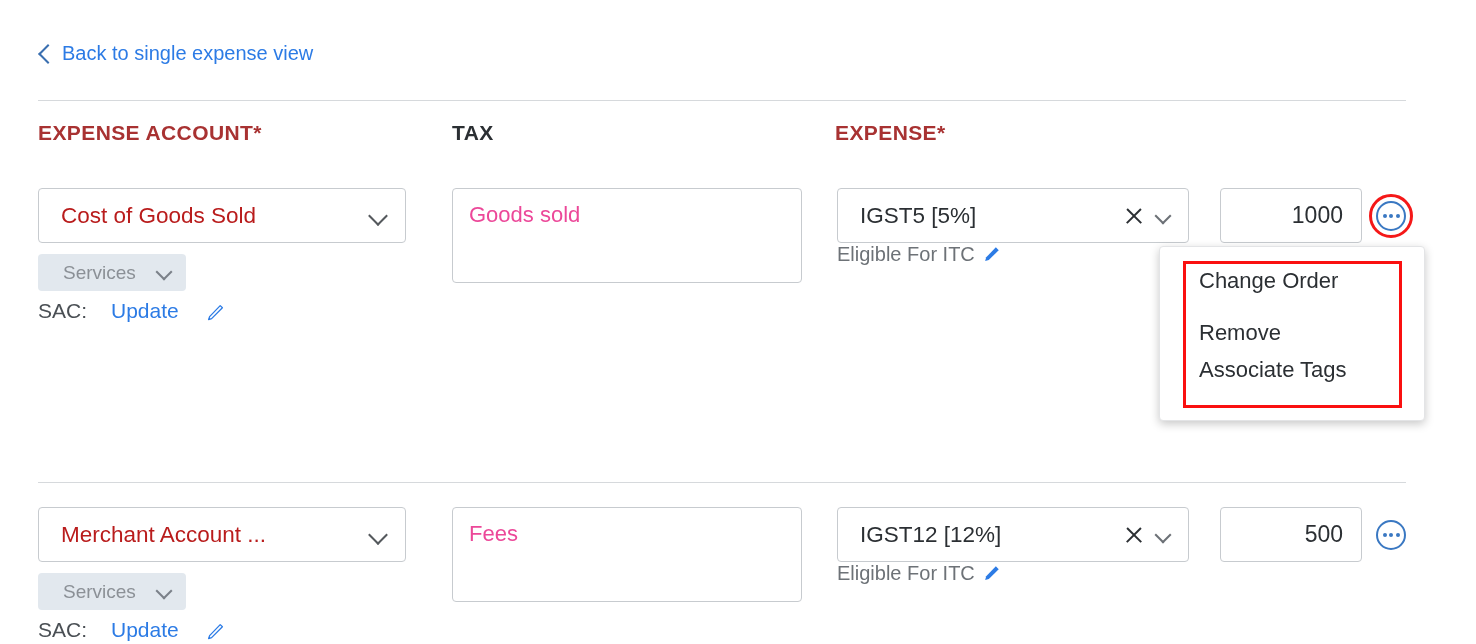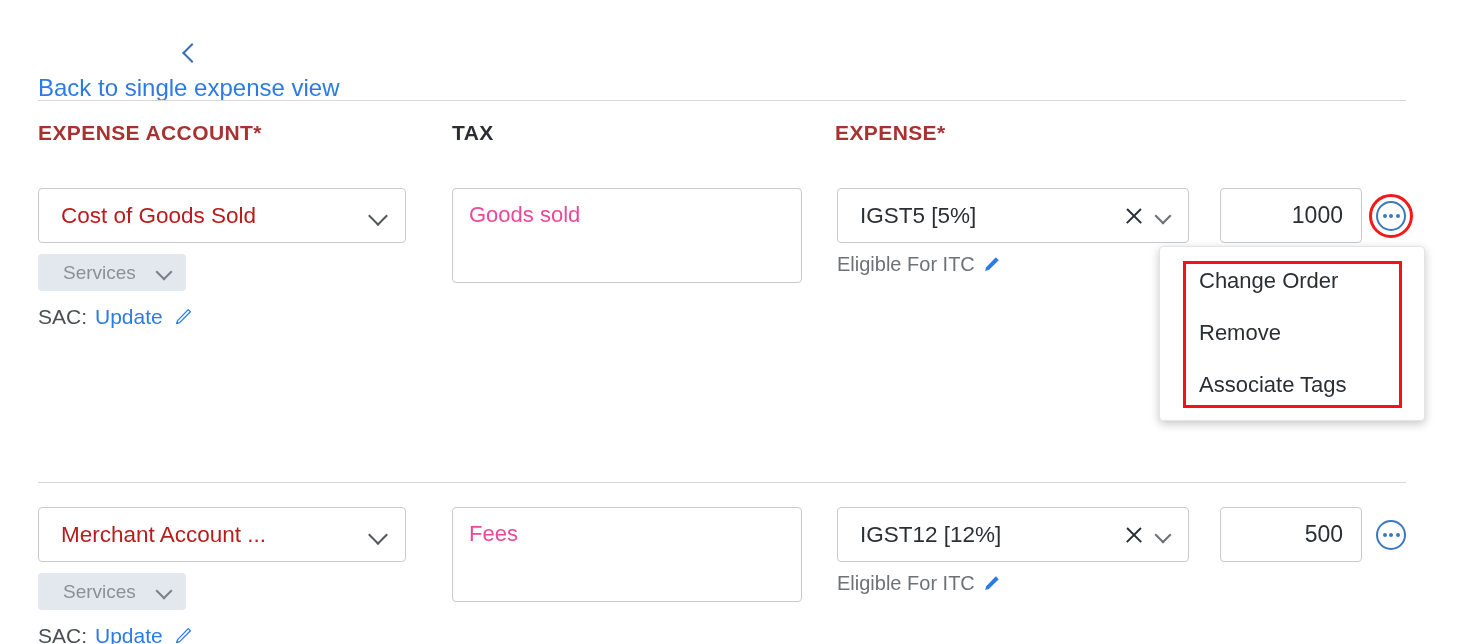--- a/index.html
+++ b/index.html
@@ -18,24 +18,23 @@
 
   
   .back-link {
     position: absolute;
     left: 38px;
     top: 42px;
     display: flex;
     align-items: center;
     gap: 10px;
     color: #2c7be5;
-    font-size: 24px;
+    font-size: 20px;
     cursor: pointer;
     user-select: none;
-    flex-direction: column;
   }
   .back-link .chev-left {
     display: inline-block;
     width: 14px;
     height: 22px;
     position: relative;
   }
   .back-link .chev-left::before {
     content: "";
     position: absolute;
@@ -147,26 +146,26 @@
   }
   .chip .chev-down { width: 18px; height: 18px; flex: 0 0 18px; }
   .chip .chev-down::before {
     left: 2px; top: 2px; width: 10px; height: 10px;
     border-right-color: #7b8189; border-bottom-color: #7b8189;
     border-right-width: 2.8px; border-bottom-width: 2.8px;
   }
 
   
   .sac-line {
-    margin-top: 14px;
-    display: flex;
-    align-items: center;
+    margin-top: 8px;
+    display: flex;
+    align-items: flex-end;
     font-size: 21px;
     color: #4a4f54;
-    gap: 8px;
+    gap: 24px;
   }
   .sac-update {
     color: #2c7be5;
     cursor: pointer;
   }
   .pencil-outline {
     display: inline-block;
     width: 20px;
     height: 20px;
     margin-left: 2px;
@@ -227,21 +226,21 @@
   .clear-x::after  { transform: rotate(-45deg); }
   .tax-box .chev-down::before {
     border-right-width: 2.2px;
     border-bottom-width: 2.2px;
     border-right-color: #6c7176;
     border-bottom-color: #6c7176;
     width: 10px; height: 10px; left: 5px; top: 5px;
   }
 
   .itc-line {
-    margin-top: 10px;
+    margin-top: 0;
     display: flex;
     align-items: center;
     font-size: 20px;
     color: #6d7277;
     gap: 7px;
   }
   .pencil-solid {
     display: inline-block;
     width: 19px;
     height: 19px;
@@ -328,21 +327,21 @@
   .ctx-item {
     position: absolute;
     left: 39px;
     font-size: 22px;
     color: #2b2f33;
     cursor: pointer;
     white-space: nowrap;
   }
   .ctx-item.i0 { top: 21px; }
   .ctx-item.i1 { top: 73px; }
-  .ctx-item.i2 { top: 125px; }
+  .ctx-item.i2 { top: 110px; }
 </style>
 </head>
 <body>
 
 <div class="back-link">
   <span class="chev-left"></span>
   <span class="back-label">Back to single expense view</span>
 </div>
 
 <div class="grid">

